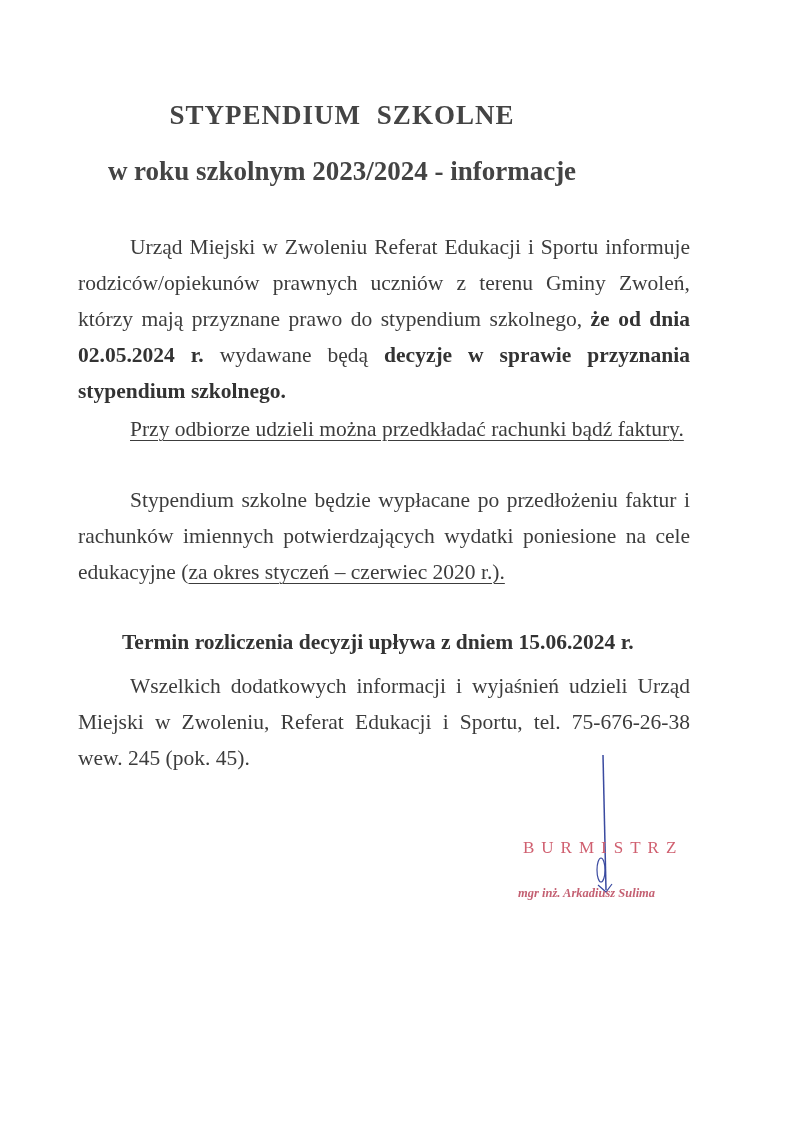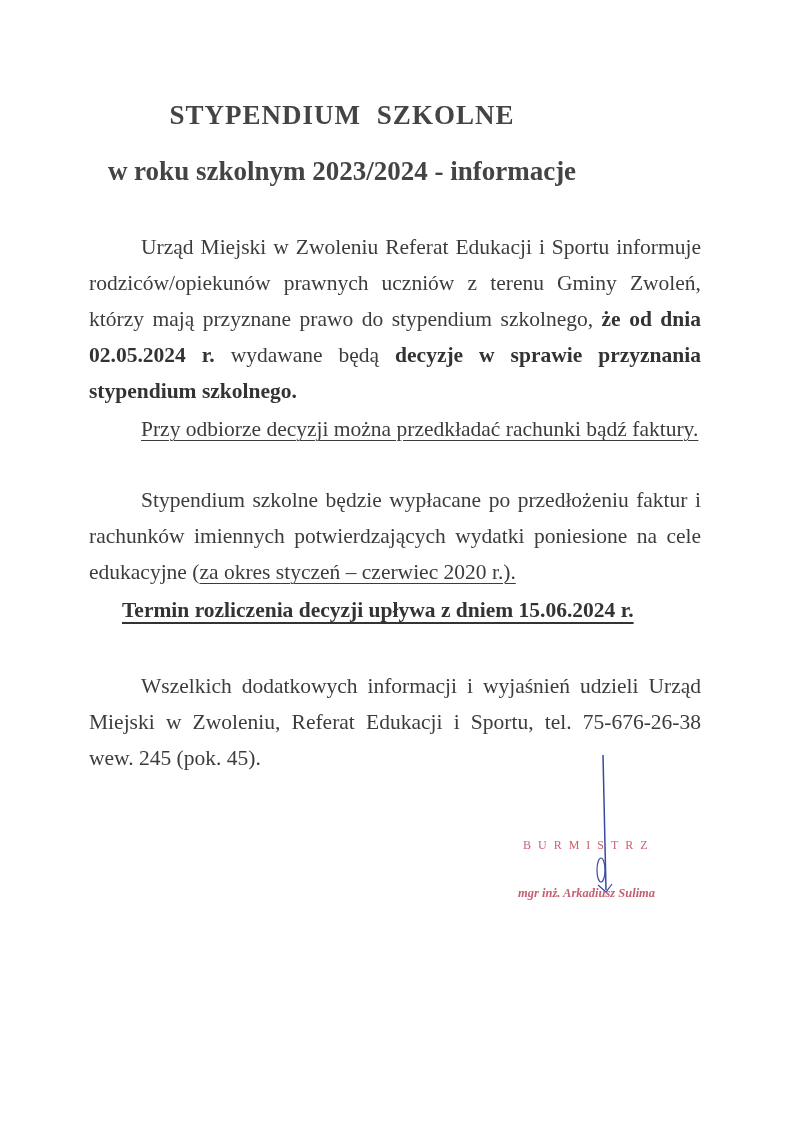--- a/index.html
+++ b/index.html
@@ -1,38 +1,38 @@
 <!DOCTYPE html>
 <html><head>
   <meta charset="utf-8">
   <style>
     html, body { margin:0; padding:0; }
     body { width:800px; height:1131px; background:#ffffff; position:relative; overflow:hidden;
       font-family: "Liberation Serif", "DejaVu Serif", serif; color:#3a3a3a; }
     .title { position:absolute; left:0; width:684px; text-align:center; font-weight:bold; color:#444; }
     .t1 { top:100px; font-size:27px; letter-spacing:1px; word-spacing:8px; }
     .t2 { top:156px; font-size:27px; }
-    .para { position:absolute; left:89px; width:612px; font-size:21.5px; line-height:36px; text-align:justify; text-align-last:left; color:#3c3c3c; }
+    .para { position:absolute; left:78px; width:612px; font-size:21.5px; line-height:36px; text-align:justify; text-align-last:left; color:#3c3c3c; }
     .indent { text-indent:52px; }
     b { color:#333; }
     .u { text-decoration:underline; text-underline-offset:4px; text-decoration-thickness:1px; }
-    .deadline { position:absolute; left:122px; top:598px; width:584px; font-size:21.5px; font-weight:bold; text-decoration:underline; text-underline-offset:5px; color:#333; }
-    .stamp1 { position:absolute; left:523px; top:838px; font-size:12px; letter-spacing:7px; color:#d06070; }
+    .deadline { position:absolute; left:122px; top:630px; width:584px; font-size:21.5px; font-weight:bold; text-underline-offset:5px; color:#333; }
+    .stamp1 { position:absolute; left:523px; top:838px; font-size:17px; letter-spacing:7px; color:#d06070; }
     .stamp2 { position:absolute; left:518px; top:886px; font-size:12.5px; font-style:italic; color:#c46072;font-weight:bold; }
     svg.sig { position:absolute; left:560px; top:750px; }
   </style>
 </head>
 <body>
 
 <div class="title t1">STYPENDIUM  SZKOLNE</div>
 <div class="title t2">w roku szkolnym 2023/2024 - informacje</div>
 
 <div class="para indent" style="top:229px;"><span>Urząd Miejski w Zwoleniu Referat Edukacji i Sportu informuje rodziców/opiekunów prawnych uczniów z terenu Gminy Zwoleń, którzy mają przyznane prawo do stypendium szkolnego, </span><b>że od dnia 02.05.2024 r.</b><span> wydawane będą </span><b>decyzje w sprawie przyznania stypendium szkolnego.</b></div>
 
-<div class="para indent" style="top:411px;"><span class="u">Przy odbiorze decyzji można przedkładać rachunki bądź faktury.</span></div>
+<div class="para indent" style="top:411px;"><span class="u">Przy odbiorze udzieli można przedkładać rachunki bądź faktury.</span></div>
 
 <div class="para indent" style="top:482px;"><span>Stypendium szkolne będzie wypłacane po przedłożeniu faktur i rachunków imiennych potwierdzających wydatki poniesione na cele edukacyjne (</span><span class="u">za okres styczeń – czerwiec 2020 r.).</span></div>
 
 <div class="deadline">Termin rozliczenia decyzji upływa z dniem 15.06.2024 r.</div>
 
 <div class="para indent" style="top:668px;">Wszelkich dodatkowych informacji i wyjaśnień udzieli Urząd Miejski w Zwoleniu, Referat Edukacji i Sportu, tel. 75-676-26-38 wew. 245 (pok. 45).</div>
 
 <svg class="sig" width="60" height="150">
   <path d="M43 5 L46 140" stroke="#3a4aa0" stroke-width="1.5" fill="none"></path>
   <ellipse cx="41" cy="120" rx="4" ry="12" stroke="#3a4aa0" stroke-width="1.2" fill="none"></ellipse>

